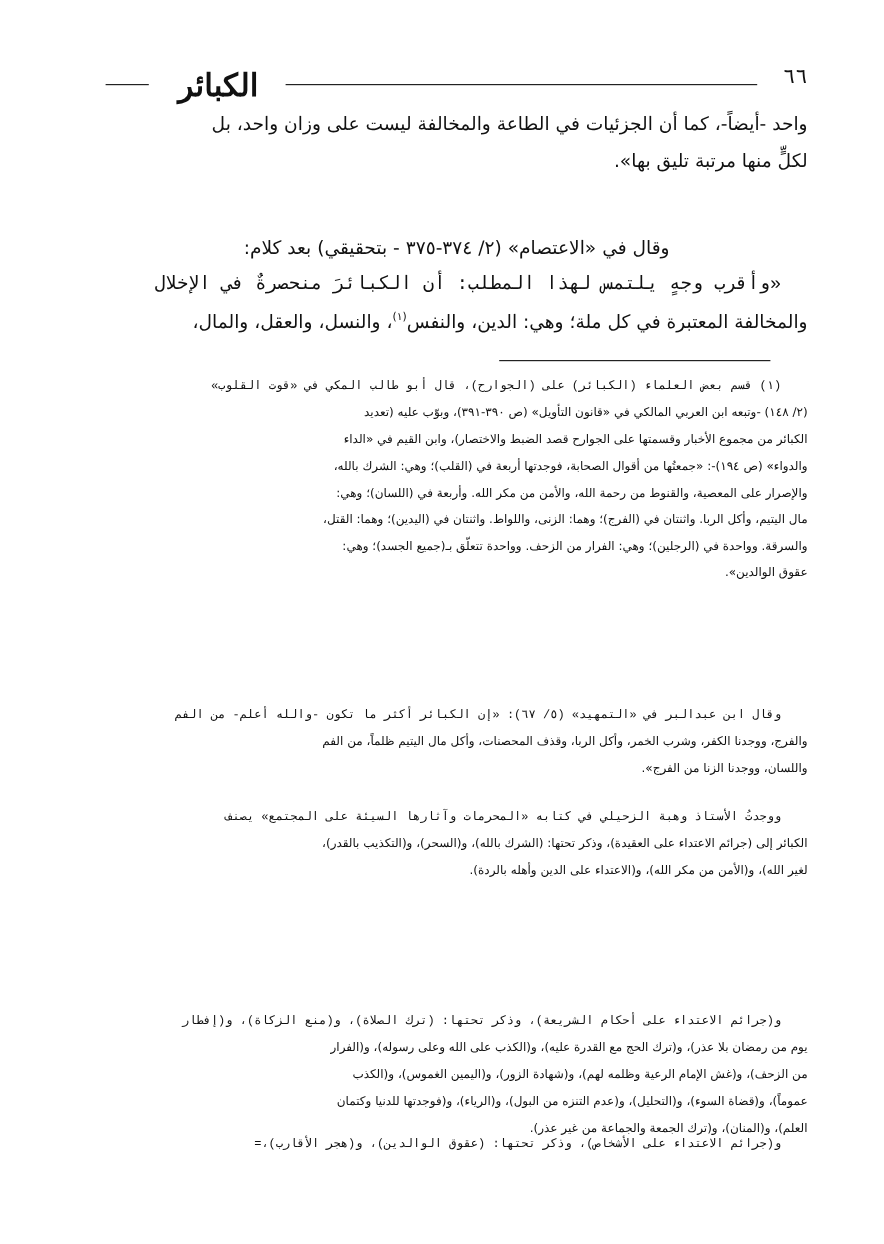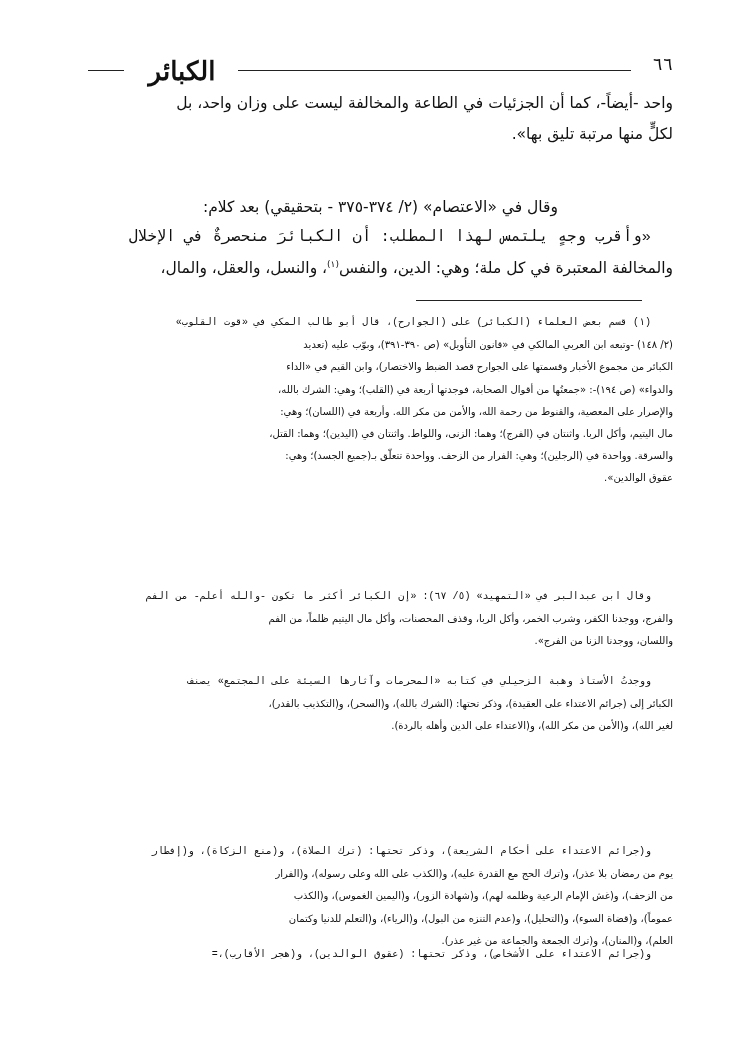--- a/index.html
+++ b/index.html
@@ -78,21 +78,21 @@
   <div class="fn-text" style="top:671px;">
     <p class="indent">ووجدتُ الأستاذ وهبة الزحيلي في كتابه «المحرمات وآثارها السيئة على المجتمع» يصنف</p>
     <p>الكبائر إلى (جرائم الاعتداء على العقيدة)، وذكر تحتها: (الشرك بالله)، و(السحر)، و(التكذيب بالقدر)،</p>
     <p>لغير الله)، و(الأمن من مكر الله)، و(الاعتداء على الدين وأهله بالردة).</p>
   </div>
 
   <div class="fn-text" style="top:797px;margin-top:44px;">
     <p class="indent">و(جرائم الاعتداء على أحكام الشريعة)، وذكر تحتها: (ترك الصلاة)، و(منع الزكاة)، و(إفطار</p>
     <p>يوم من رمضان بلا عذر)، و(ترك الحج مع القدرة عليه)، و(الكذب على الله وعلى رسوله)، و(الفرار</p>
     <p>من الزحف)، و(غش الإمام الرعية وظلمه لهم)، و(شهادة الزور)، و(اليمين الغموس)، و(الكذب</p>
-    <p>عموماً)، و(قضاة السوء)، و(التحليل)، و(عدم التنزه من البول)، و(الرياء)، و(التعلم للدنيا وكتمان</p>
+    <p>عموماً)، و(قضاة السوء)، و(التحليل)، و(عدم التنزه من البول)، و(الرياء)، و(فوجدتها للدنيا وكتمان</p>
     <p>العلم)، و(المنان)، و(ترك الجمعة والجماعة من غير عذر).</p>
   </div>
 
   <div class="fn-text" style="top:944px;">
     <p class="indent">و(جرائم الاعتداء على الأشخاص)، وذكر تحتها: (عقوق الوالدين)، و(هجر الأقارب)،=</p>
   </div>
 
 </div>
 
 </body></html>

